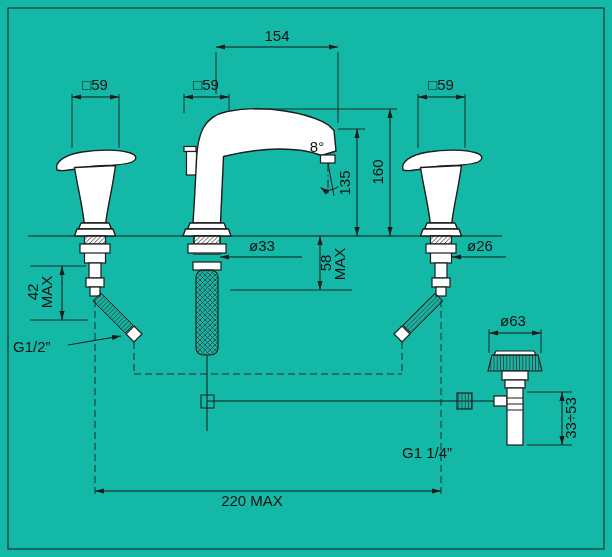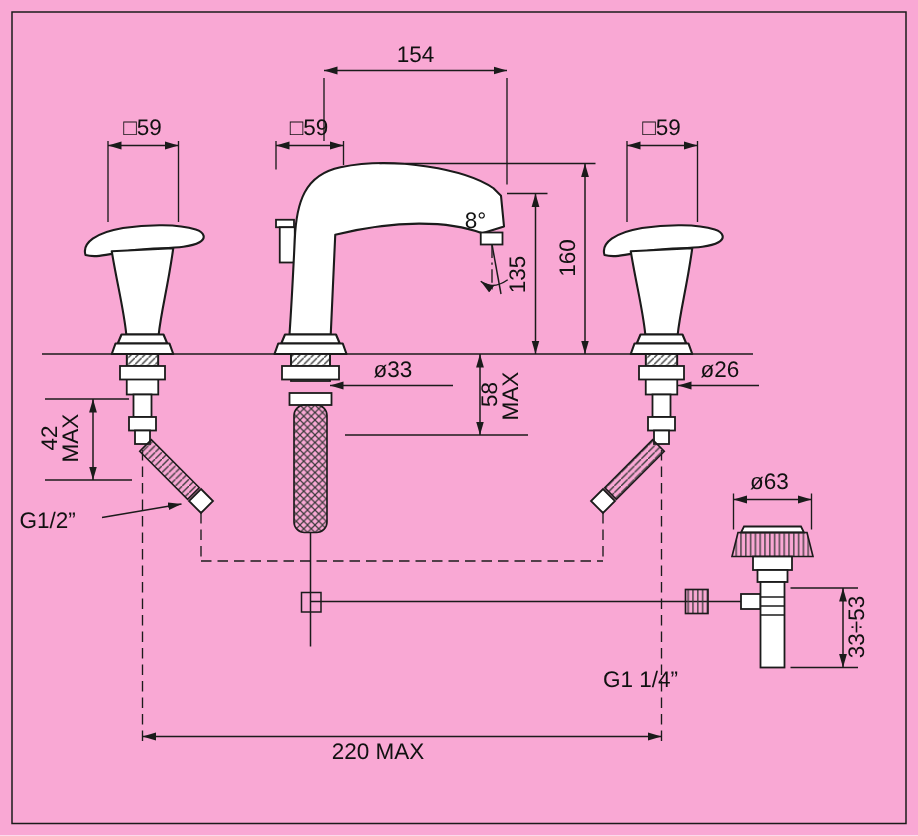--- a/index.html
+++ b/index.html
@@ -1,16 +1,16 @@
 <!DOCTYPE html>
 <html><head>
 <meta charset="utf-8">
 <style>
   html,body{margin:0;padding:0;background:#fff;}
-  .stage{position:relative;width:612px;height:557px;background:#f9a8d4;overflow:hidden;}
+  .stage{position:relative;width:612px;height:557px;background:#14b8a6;overflow:hidden;}
   svg{display:block;}
   .outline{fill:#fff;stroke:#1b1b1b;stroke-width:1.4;stroke-linejoin:round;}
   .thin{fill:none;stroke:#1b1b1b;stroke-width:1;}
   .dim{fill:none;stroke:#1b1b1b;stroke-width:1;}
   .ext{fill:none;stroke:#1b1b1b;stroke-width:0.9;}
   .dash{fill:none;stroke:#1b1b1b;stroke-width:0.9;stroke-dasharray:7 4;}
   .dashdot{fill:none;stroke:#1b1b1b;stroke-width:0.9;stroke-dasharray:9 3 1.5 3;}
   .hatch{fill:url(#diag);stroke:#1b1b1b;stroke-width:1;}
   .crosshatch{fill:url(#cross);stroke:#1b1b1b;stroke-width:1.1;}
   .vstripe{fill:url(#vlin);stroke:#1b1b1b;stroke-width:1.1;}

